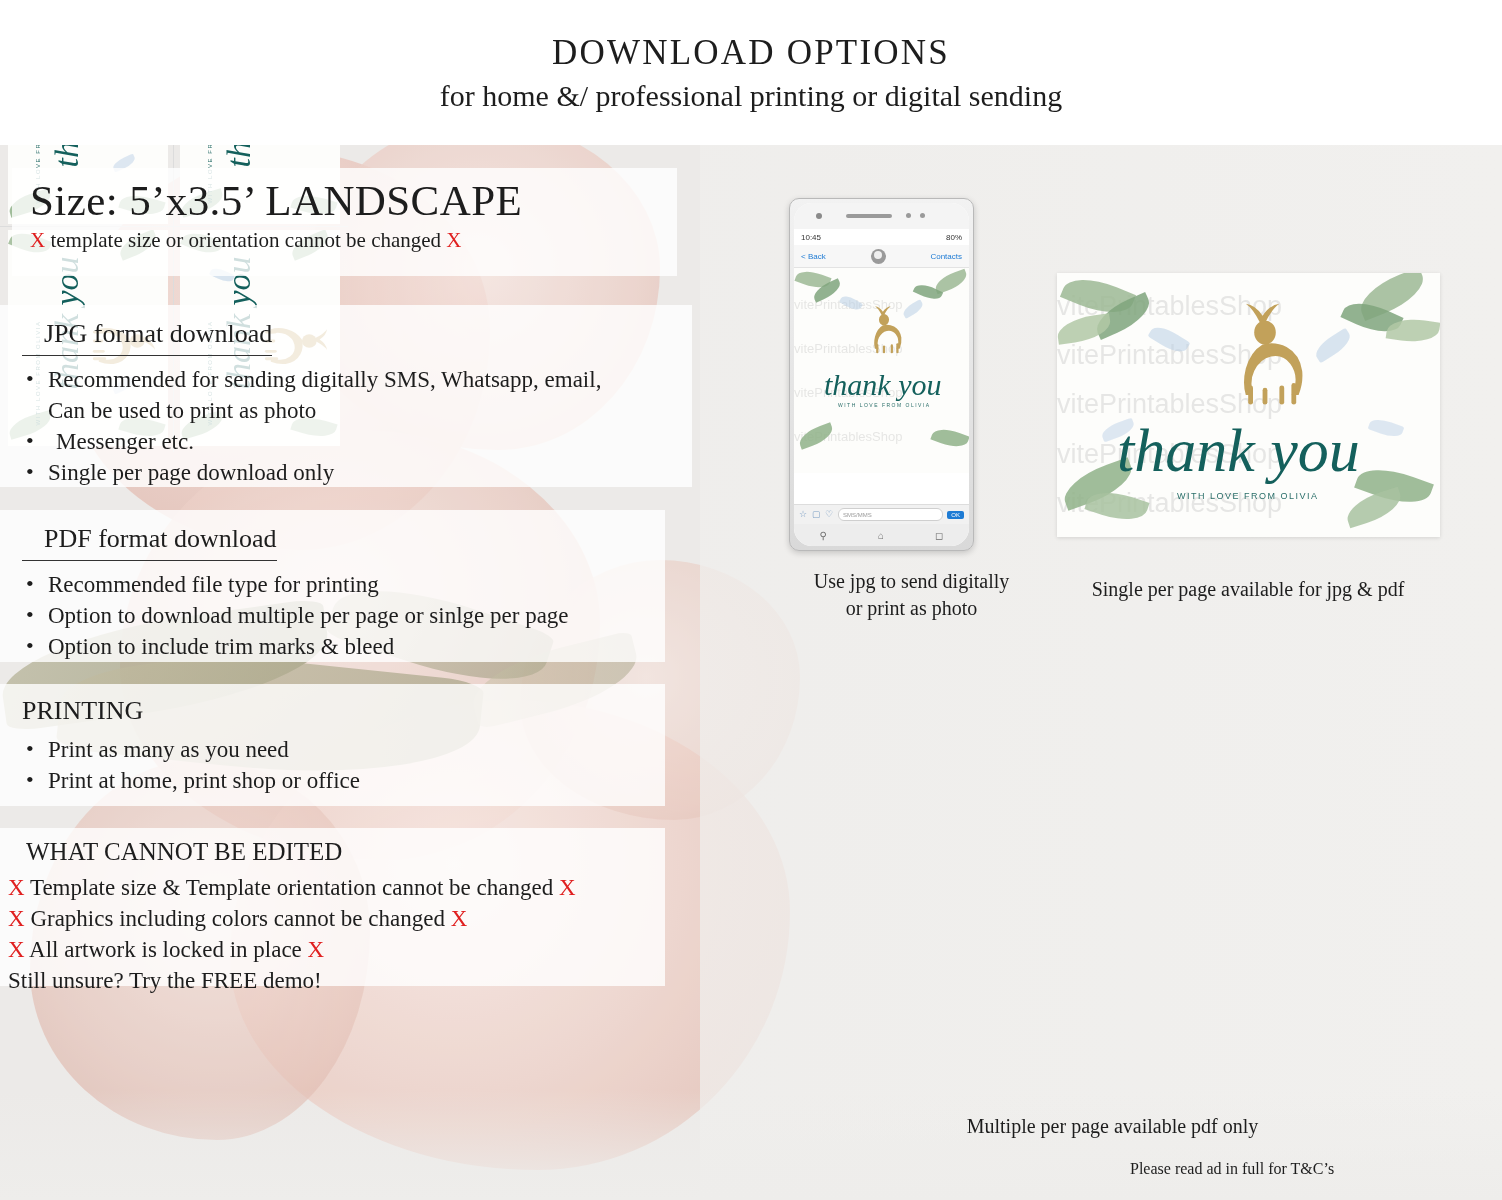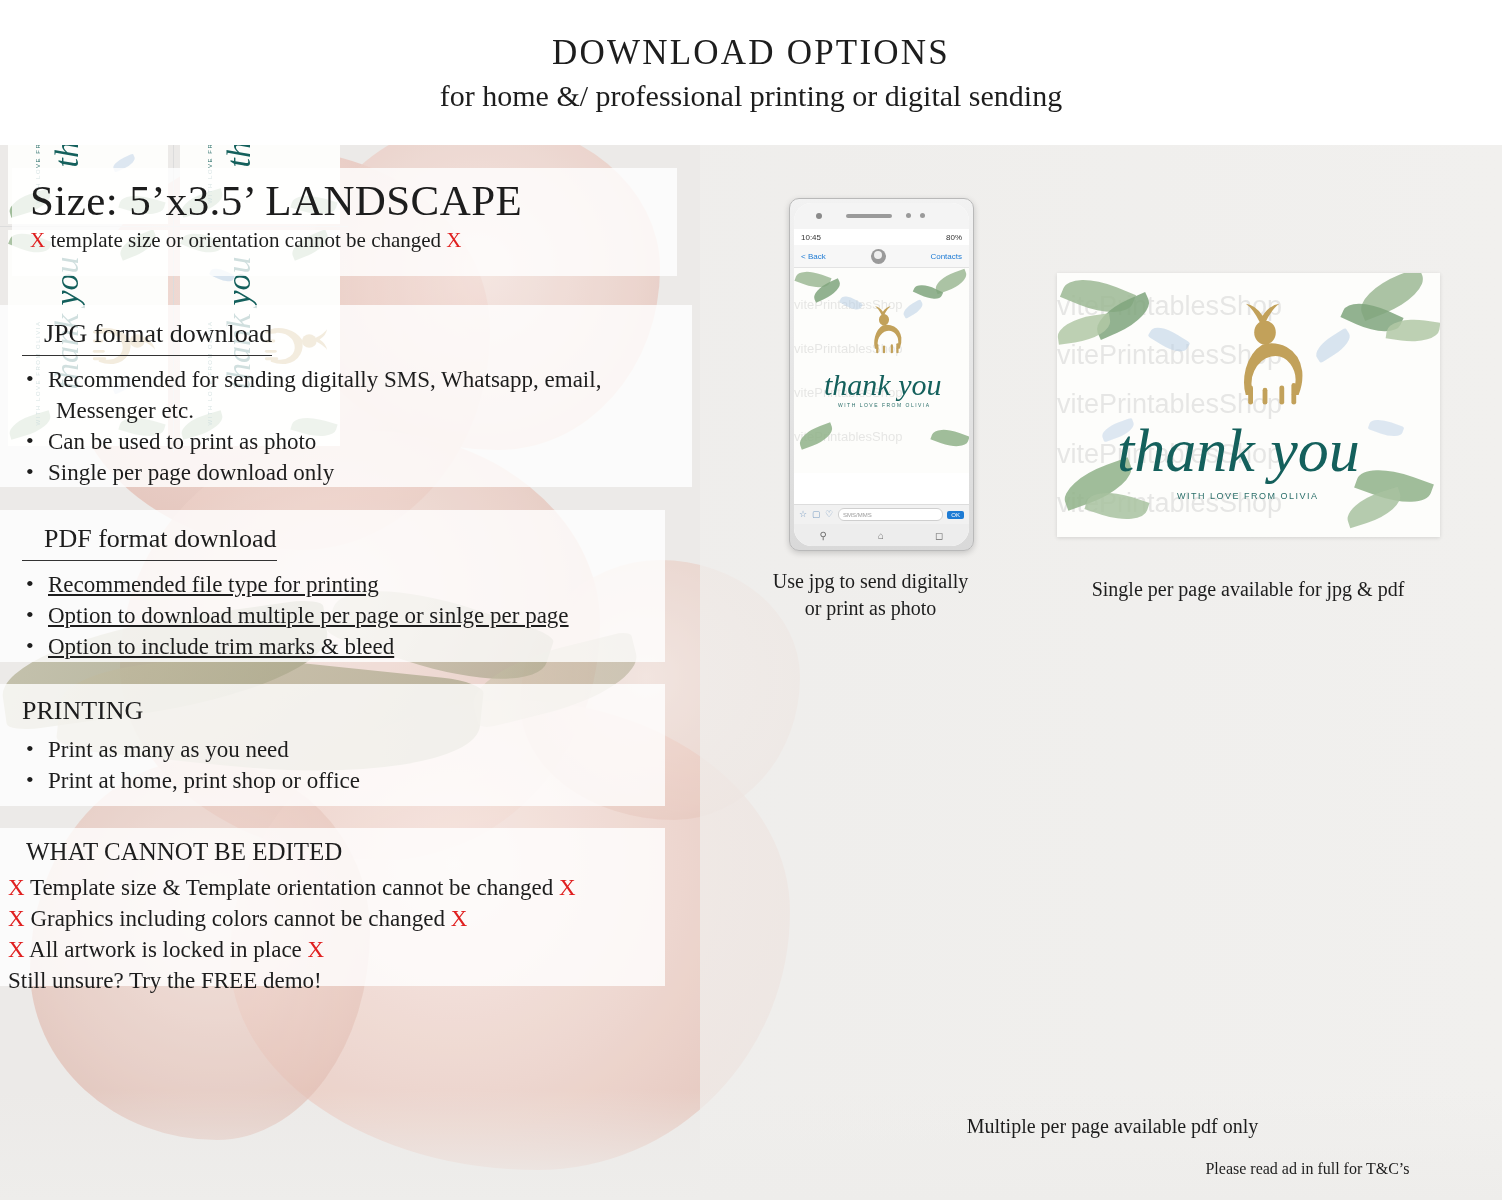--- a/index.html
+++ b/index.html
@@ -47,21 +47,21 @@
   #size-panel{left:12px;top:168px;width:665px;height:108px;padding:0;}
   .size-title{font-size:43px;letter-spacing:0.4px;padding:8px 0 0 18px;}
   .size-sub{font-size:21px;padding:3px 0 0 18px;}
 
   
   #jpg-panel{left:0;top:305px;width:692px;height:182px;}
   .sec-head{font-size:26px;padding:14px 0 6px 22px;display:inline-block;border-bottom:1px solid #333;margin-left:22px;}
   .sec-body{padding:8px 0 0 22px;}
 
   
-  #pdf-panel{left:0;top:510px;width:665px;height:152px;text-decoration:underline;}
+  #pdf-panel{left:0;top:510px;width:665px;height:152px;}
   
   #print-panel{left:0;top:684px;width:665px;height:122px;}
   
   #edit-panel{left:0;top:828px;width:665px;height:158px;}
   .plain-line{font-size:23px;line-height:31px;padding-left:8px;}
 
   
   #phone{
     position:absolute;left:789px;top:198px;width:185px;height:353px;z-index:4;
     background:linear-gradient(180deg,#f2f2f2,#d9d9d9);
@@ -112,24 +112,24 @@
   
   #single-card{left:1057px;top:273px;width:383px;height:264px;z-index:4;box-shadow:0 1px 4px rgba(0,0,0,.12);}
 
   
   #multi-page{left:938px;top:644px;width:348px;height:452px;z-index:4;background:#fff;box-shadow:0 1px 4px rgba(0,0,0,.12);}
   .mini{position:absolute;overflow:hidden;background:#fdfdfb;}
 
   .caption{
     position:absolute;text-align:center;font-size:20px;line-height:27px;z-index:5;
   }
-  #cap-phone{left:743px;top:568px;width:255px;font-family:Liberation Serif, serif;}
+  #cap-phone{left:784px;top:568px;width:255px;font-family:Liberation Serif, serif;}
   #cap-single{left:1048px;top:576px;width:400px;}
   #cap-multi{left:930px;top:1113px;width:365px;}
-  #cap-tc{left:1130px;top:1155px;width:355px;text-align:center;font-size:16px;}
+  #cap-tc{left:1130px;top:1155px;width:355px;text-align:left;font-size:16px;}
 </style>
 </head>
 <body>
 
 <div class="bg-wrap">
   <div class="bg-base"></div>
 
   <div class="petal" style="left:70px;top:150px;width:420px;height:400px;background:radial-gradient(circle at 40% 35%, #f3dcd6 0%, #e8c7be 55%, #dcb6ab 100%);opacity:.85;"></div>
   <div class="petal" style="left:300px;top:120px;width:360px;height:330px;background:radial-gradient(circle at 50% 45%, #f7e6e1 0%, #ecd1c9 60%, #e0bdb3 100%);opacity:.8;"></div>
   <div class="petal" style="left:120px;top:430px;width:480px;height:430px;background:radial-gradient(circle at 45% 40%, #f6e3dd 0%, #eacdc4 55%, #dcb4a8 100%);opacity:.8;"></div>
@@ -157,22 +157,22 @@
     <span class="x">X</span>
     <span>template size or orientation cannot be changed</span>
     <span class="x">X</span>
   </div>
 </div>
 
 <div class="panel" id="jpg-panel">
   <div class="sec-head">JPG format download</div>
   <ul class="sec-body">
     <li>Recommended for sending digitally SMS, Whatsapp, email,</li>
+    <li>Can be used to print as photo</li>
     <li style="padding-left:34px;">Messenger etc.</li>
-    <li>Can be used to print as photo</li>
     <li>Single per page download only</li>
   </ul>
 </div>
 <style>
   #jpg-panel li:nth-child(2):before{content:"";}
 </style>
 
 <div class="panel" id="pdf-panel">
   <div class="sec-head">PDF format download</div>
   <ul class="sec-body">

